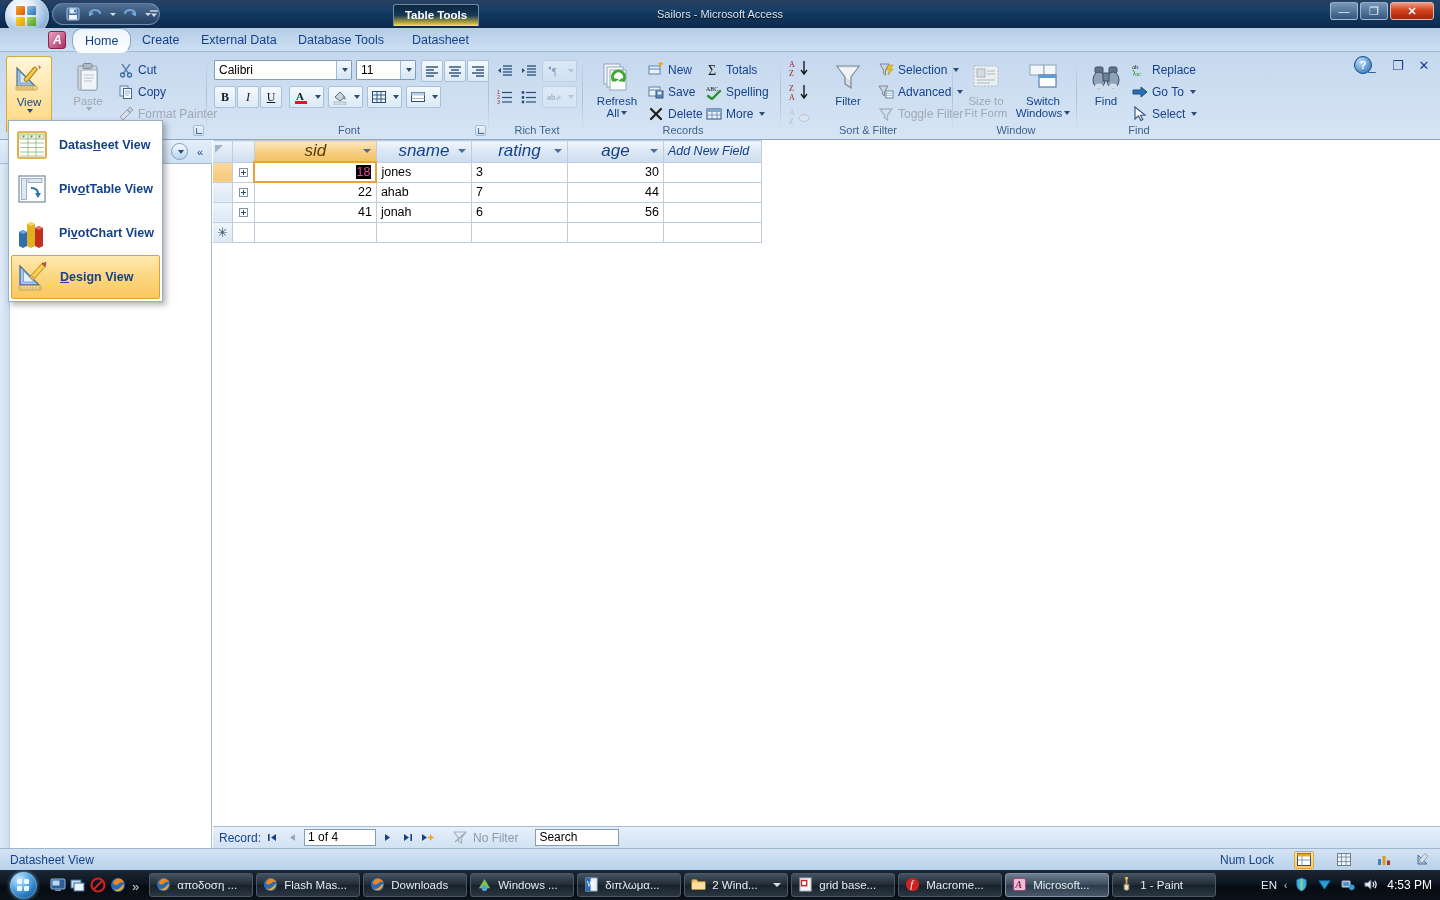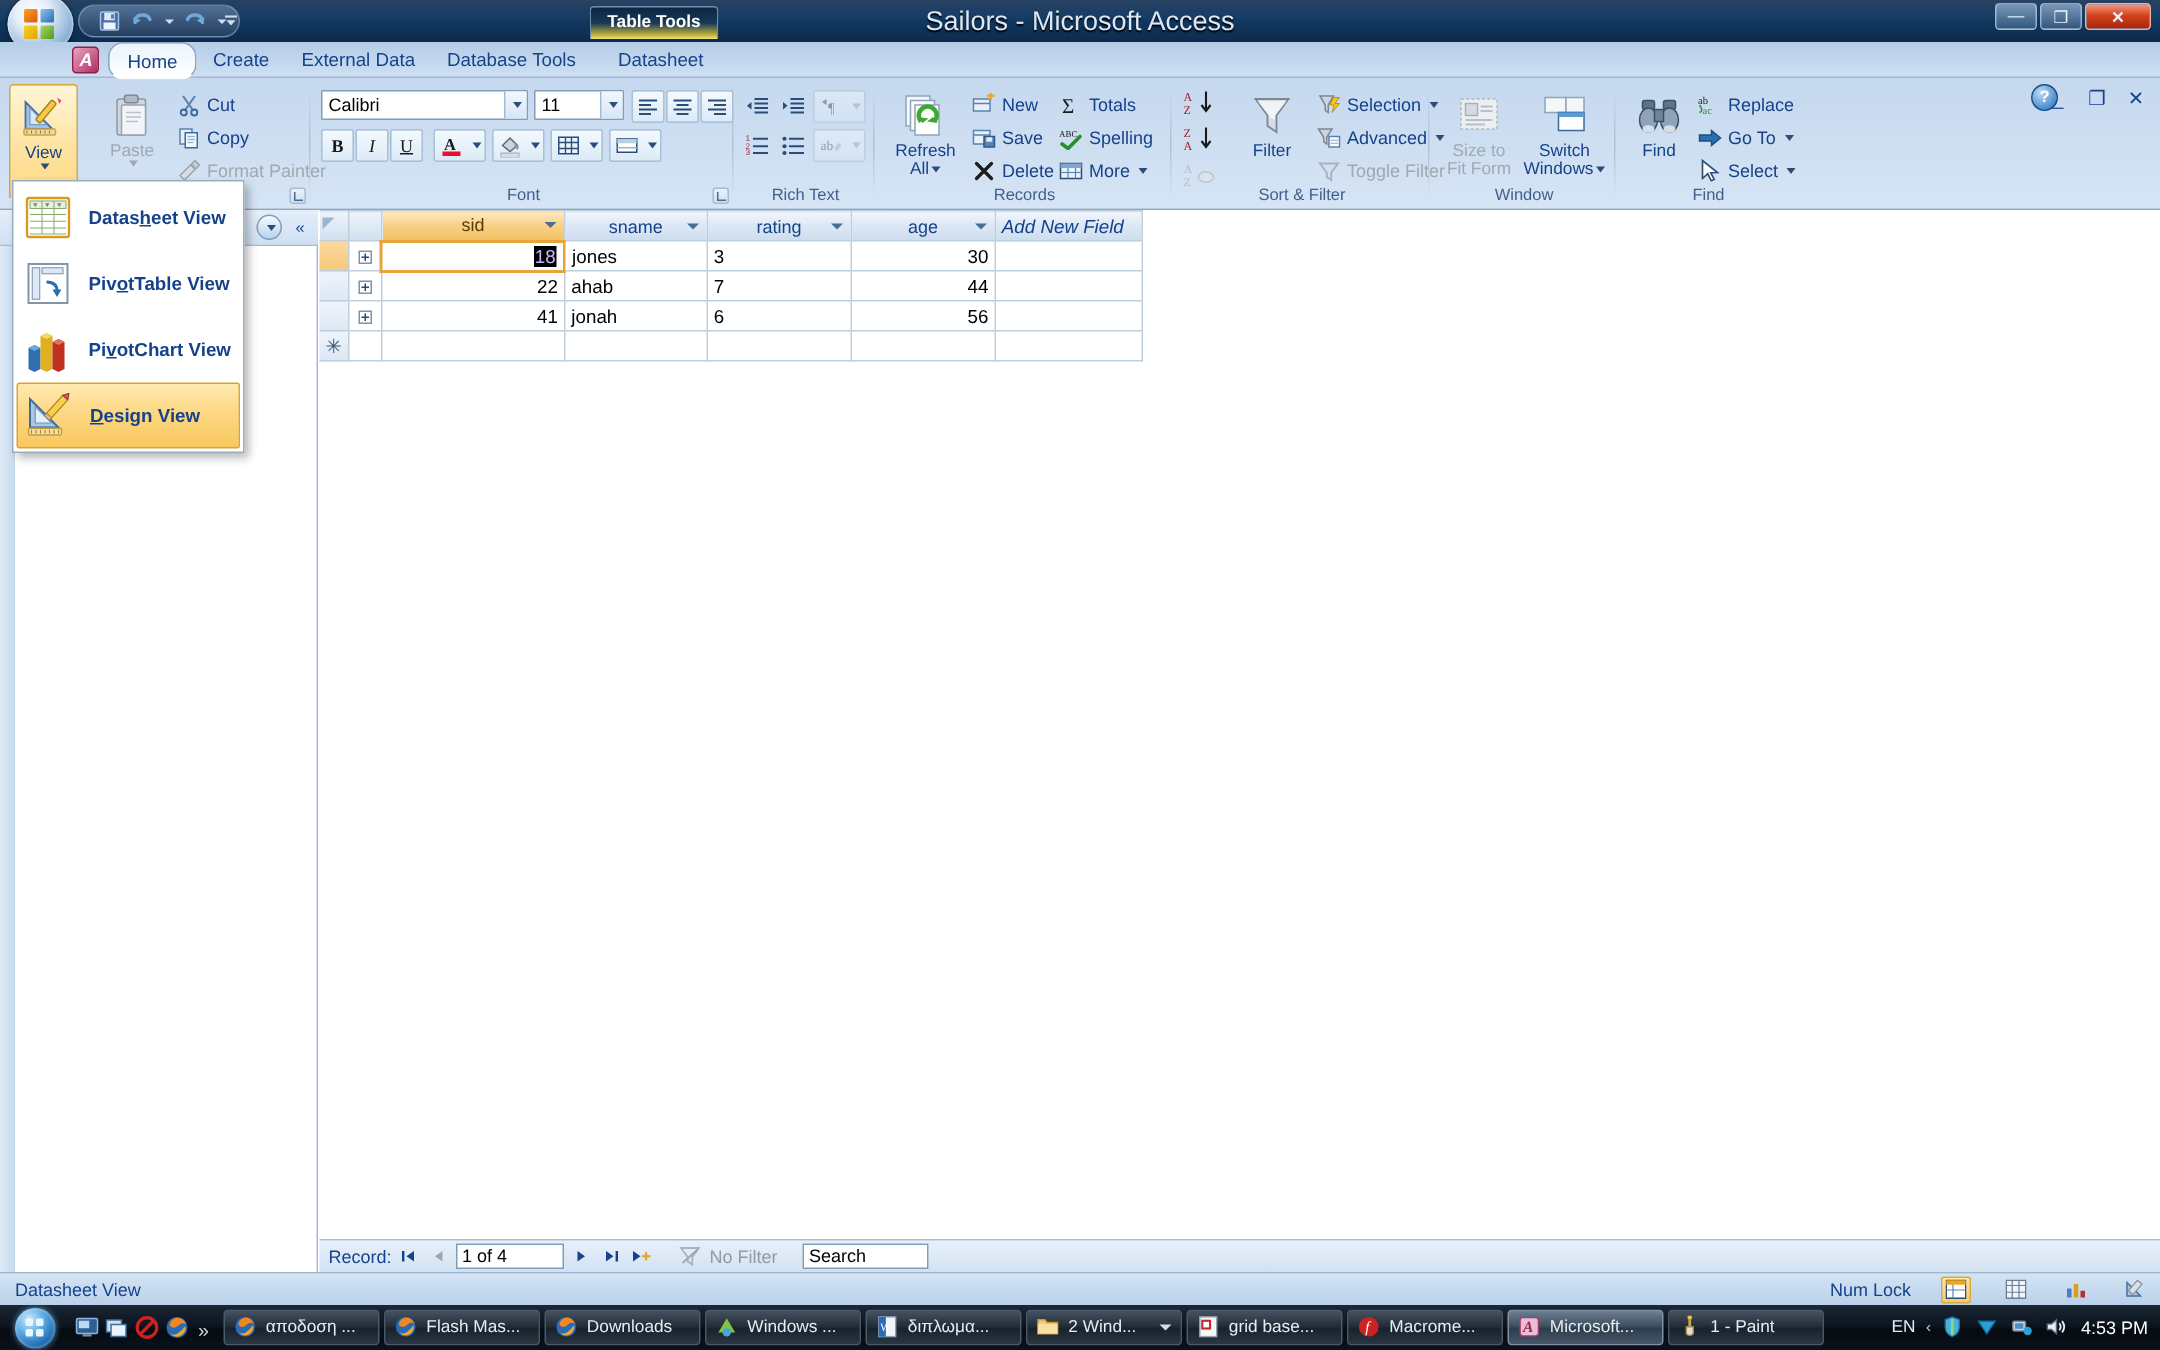--- a/index.html
+++ b/index.html
@@ -18,21 +18,21 @@
     background: linear-gradient(to bottom, #0f2c50 0%, #123a63 40%, #0d2a4c 100%);
     overflow: hidden;
   }
   #titlebar .gloss {
     position: absolute; left: 0; top: 0; width: 100%; height: 14px;
     background: linear-gradient(to bottom, rgba(255,255,255,.10), rgba(255,255,255,0));
   }
   #app-title {
     position: absolute; left: 0; top: 0; width: 1440px; height: 28px;
     line-height: 28px; text-align: center; color: #dbe8f7;
-    font-size: 18px; font-weight: normal; text-shadow: 0 1px 1px #000;
+    font-size: 11px; font-weight: normal; text-shadow: 0 1px 1px #000;
   }
   
   #office-orb {
     position: absolute; left: 5px; top: -4px; width: 44px; height: 40px;
     border-radius: 50%;
     background: radial-gradient(circle at 38% 32%, #ffffff 0%, #e8f0fa 28%, #9dbfdf 62%, #5b84ae 100%);
     box-shadow: 0 0 3px rgba(0,0,0,.6), inset 0 0 2px #fff;
     cursor: pointer;
   }
   #office-orb .logo {
@@ -236,21 +236,21 @@
   
   #sheet { position: absolute; left: 213px; top: 0; width: 1227px; height: 708px; background: #fff; }
   table.ds { border-collapse: collapse; font-size: 12.5px; color: #000; font-family: "Liberation Sans", sans-serif; }
   table.ds th, table.ds td {
     border-right: 1px solid #bfcedd; border-bottom: 1px solid #bfcedd;
     height: 20px; padding: 0 4px; font-weight: normal; white-space: nowrap;
   }
   th.colhead {
     background: linear-gradient(to bottom, #f1f6fc 0%, #dbe7f4 50%, #cddcee 100%);
     color: #15428b; text-align: center; position: relative; border-top: 1px solid #bfcedd;
-    font-size: 12px; cursor: pointer;
+    font-size: 17px; cursor: pointer; font-style: italic;
   }
   th.colhead.active {
     background: linear-gradient(to bottom, #fde9bf 0%, #f7cf84 50%, #f3c163 100%);
     color: #5a3b06;
   }
   th.colhead .hdrow { display: flex; align-items: center; justify-content: center; height: 100%; }
   th.colhead .sortcaret {
     position: absolute; right: 5px; top: 50%; margin-top: -2px;
     width: 0; height: 0; border-left: 4px solid transparent; border-right: 4px solid transparent;
     border-top: 4px solid #4a6d93;
@@ -278,21 +278,21 @@
   }
   .plusbox::before { content:""; position:absolute; left:1px; top:3px; width:5px; height:1px; background:#2b4a6b; }
   .plusbox::after  { content:""; position:absolute; left:3px; top:1px; width:1px; height:5px; background:#2b4a6b; }
   td.num { text-align: right; }
   td.txt { text-align: left; }
   tr.newrow td.rowsel { text-align: center; color: #3a566f; font-size: 13px; background: linear-gradient(to bottom,#eef4fb,#dce8f5); }
   td.selcell {
     border: 2px solid #e8a33d !important; padding: 0 3px; background: #fff;
     text-align: right; position: relative;
   }
-  .selhl { background: #000; color: #c4b5fd; padding: 0 1px; }
+  .selhl { background: #000; color: #ec4899; padding: 0 1px; }
 
   
   #recnav {
     position: absolute; left: 213px; bottom: 0; width: 1227px; height: 22px;
     background: linear-gradient(to bottom, #e8f0fa, #d2e1f1);
     border-top: 1px solid #a6bcd4;
     display: flex; align-items: center; padding-left: 6px; gap: 3px;
     font-size: 12px; color: #15428b;
   }
   .nav-arrow {

